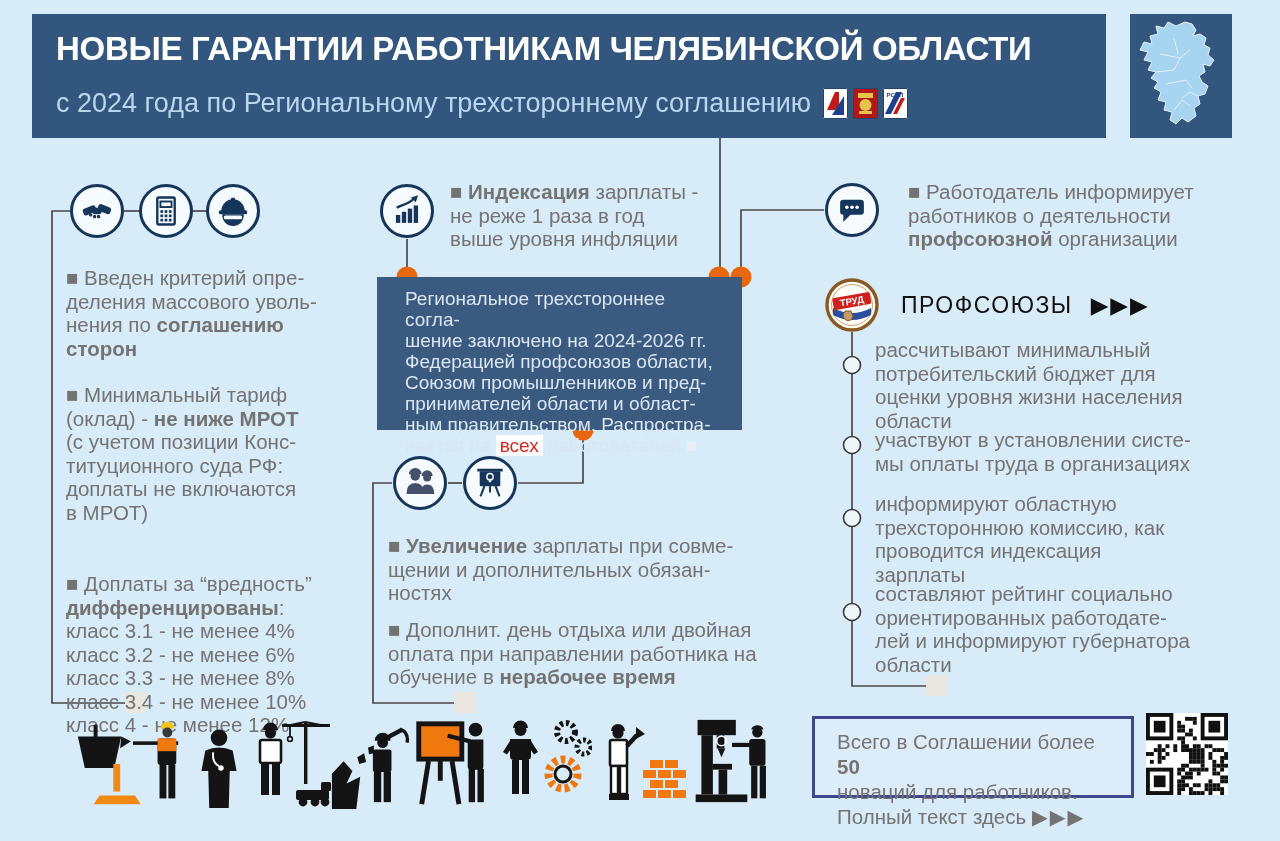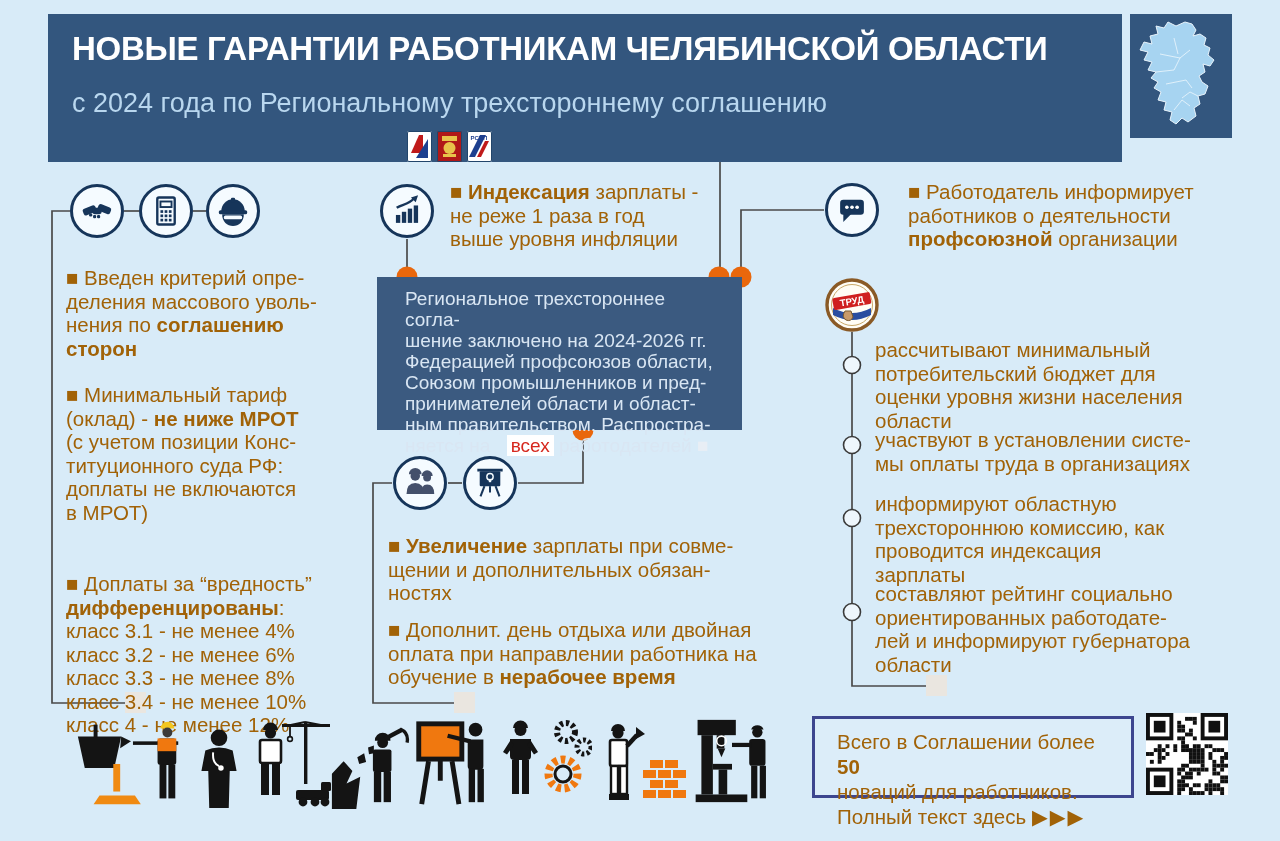--- a/index.html
+++ b/index.html
@@ -1,33 +1,33 @@
 <!DOCTYPE html>
 <html lang="ru"><head>
 <meta charset="utf-8">
 <style>
   html,body{margin:0;padding:0;}
   body{font-family:"Liberation Sans","DejaVu Sans",sans-serif;}
   .stage{position:relative;width:1280px;height:841px;background:#d8ebf8;overflow:hidden;}
   .abs{position:absolute;}
   .b{font-weight:bold;}
-  .hl{color:#d6281e;background:#ffffff;padding:0 4px;margin-left:11px;}
+  .hl{color:#d6281e;background:#ffffff;padding:0 4px;}
   .endsq{color:#e8eef5;}
   .arr{letter-spacing:2px;}
   
-  .hdr{left:48px;top:14px;width:1074px;height:148px;background:#33567e;}
+  .hdr{left:32px;top:14px;width:1074px;height:124px;background:#33567e;}
   .hdr-title{left:24px;top:16px;color:#ffffff;font-size:33px;font-weight:bold;letter-spacing:-0.3px;white-space:nowrap;}
-  .hdr-sub{left:24px;top:74px;display:flex;align-items:center;gap:12px;color:#b9d7ef;font-size:27px;white-space:nowrap;flex-direction:column;}
+  .hdr-sub{left:24px;top:74px;display:flex;align-items:center;gap:12px;color:#b9d7ef;font-size:27px;white-space:nowrap;}
   .logos{display:flex;gap:5px;align-items:center;}
   .chip{width:25px;height:31px;border-radius:2px;position:relative;overflow:hidden;box-shadow:0 0 0 1px #22456b inset;}
   .map-panel{left:1130px;top:14px;width:102px;height:124px;background:#33567e;}
   
   .circ{width:54px;height:54px;border-radius:50%;background:#f4fafе;background:#f5fbff;border:3px solid #16355a;box-sizing:border-box;display:flex;align-items:center;justify-content:center;}
   
-  .txt{color:#a16207;font-size:20.5px;line-height:23.5px;}
+  .txt{color:#737373;font-size:20.5px;line-height:23.5px;}
   .boxtxt{color:#d9e6f3;font-size:19px;line-height:21px;}
   .agreement{left:377px;top:277px;width:365px;height:153px;background:#3b5a80;box-sizing:border-box;padding:11px 28px;}
   .prof-title{font-size:23px;letter-spacing:1.5px;color:#101010;}
   .note-box{left:812px;top:716px;width:322px;height:82px;border:3px solid #3d468f;box-sizing:border-box;padding:10px 12px 0 22px;background:#dcedf9;}
   .pict{position:absolute;}
 </style>
 </head>
 <body>
 
 <div class="stage">
@@ -214,20 +214,24 @@
 
   <div class="abs txt" style="left:66px;top:266px;width:310px;"><span>■ Введен критерий опре-</span><br><span>деления массового уволь-</span><br><span>нения по </span><span class="b">соглашению</span><br><span class="b">сторон</span></div>
   <div class="abs txt" style="left:66px;top:383px;width:310px;"><span>■ Минимальный тариф</span><br><span>(оклад) - </span><span class="b">не ниже МРОТ</span><br><span>(с учетом позиции Конс-</span><br><span>титуционного суда РФ:</span><br><span>доплаты не включаются</span><br><span>в МРОТ)</span></div>
   <div class="abs txt" style="left:66px;top:536px;width:310px;margin-top:36px;"><span>■ Доплаты за “вредность”</span><br><span class="b">дифференцированы</span><span>:</span><br><span>класс 3.1 - не менее 4%</span><br><span>класс 3.2 - не менее 6%</span><br><span>класс 3.3 - не менее 8%</span><br><span>класс 3.4 - не менее 10%</span><br><span>класс 4 - не менее 12%</span></div>
 
   <div class="abs txt" style="left:450px;top:180px;width:310px;"><span>■ </span><span class="b">Индексация</span><span> зарплаты -</span><br><span>не реже 1 раза в год</span><br><span>выше уровня инфляции</span></div>
   <div class="abs txt" style="left:388px;top:534px;width:370px;"><span>■ </span><span class="b">Увеличение</span><span> зарплаты при совме-</span><br><span>щении и дополнительных обязан-</span><br><span>ностях</span></div>
   <div class="abs txt" style="left:388px;top:618px;width:390px;"><span>■ Дополнит. день отдыха или двойная</span><br><span>оплата при направлении работника на</span><br><span>обучение в </span><span class="b">нерабочее время</span></div>
 
   <div class="abs txt" style="left:893px;top:180px;width:310px;margin-left:15px;"><span>■ Работодатель информирует</span><br><span>работников о деятельности</span><br><span class="b">профсоюзной</span><span> организации</span></div>
+  <div class="abs prof-title" style="left:901px;top:292px;">
+    <span>ПРОФСОЮЗЫ</span>
+    <span class="arr" style="margin-left:10px;">▶▶▶</span>
+  </div>
   <div class="abs txt" style="left:875px;top:338px;width:325px;"><span>рассчитывают минимальный</span><br><span>потребительский бюджет для</span><br><span>оценки уровня жизни населения</span><br><span>области</span></div>
   <div class="abs txt" style="left:875px;top:428px;width:325px;"><span>участвуют в установлении систе-</span><br><span>мы оплаты труда в организациях</span></div>
   <div class="abs txt" style="left:875px;top:492px;width:325px;"><span>информируют областную</span><br><span>трехстороннюю комиссию, как</span><br><span>проводится индексация</span><br><span>зарплаты</span></div>
   <div class="abs txt" style="left:875px;top:582px;width:325px;"><span>составляют рейтинг социально</span><br><span>ориентированных работодате-</span><br><span>лей и информируют губернатора</span><br><span>области</span></div>
 
   <div class="abs note-box">
     <div class="txt" style="line-height:25px;"><span>Всего в Соглашении более </span><span class="b">50</span><br><span>новаций для работников.</span><br><span>Полный текст здесь </span><span class="arr">▶▶▶</span></div>
   </div>
   <svg id="qr-svg" class="abs" style="left:1146px;top:713px;" width="82" height="82" viewBox="0 0 82 82">
       <rect x="0" y="0" width="82" height="82" fill="#fff"></rect>

